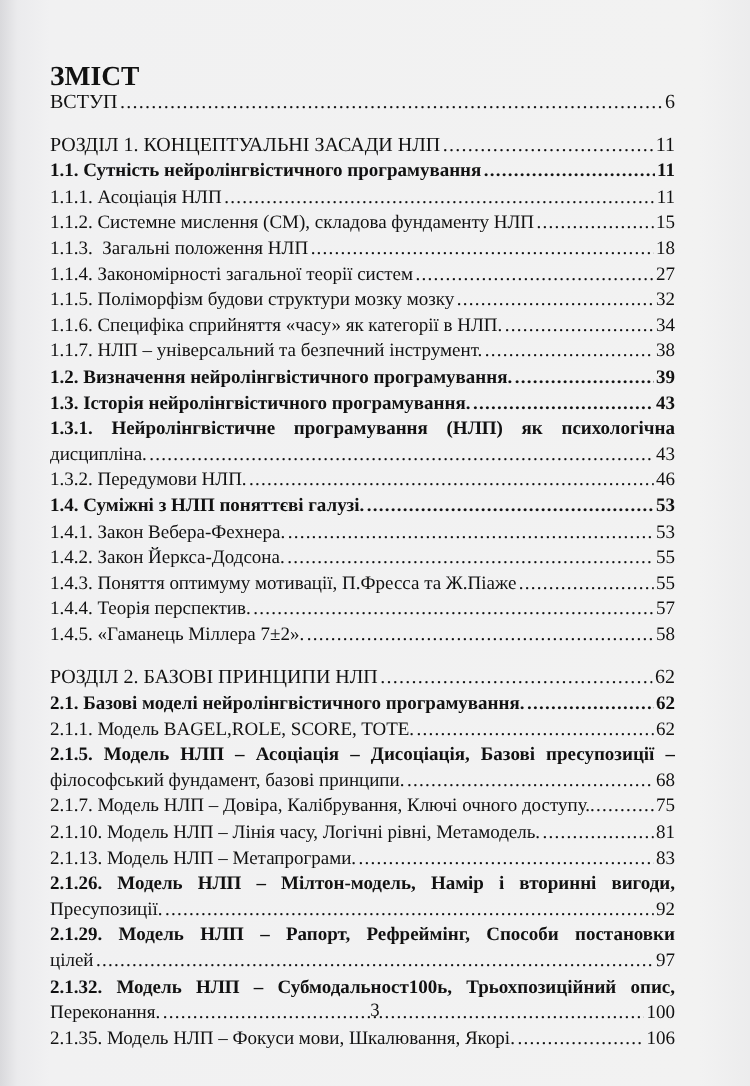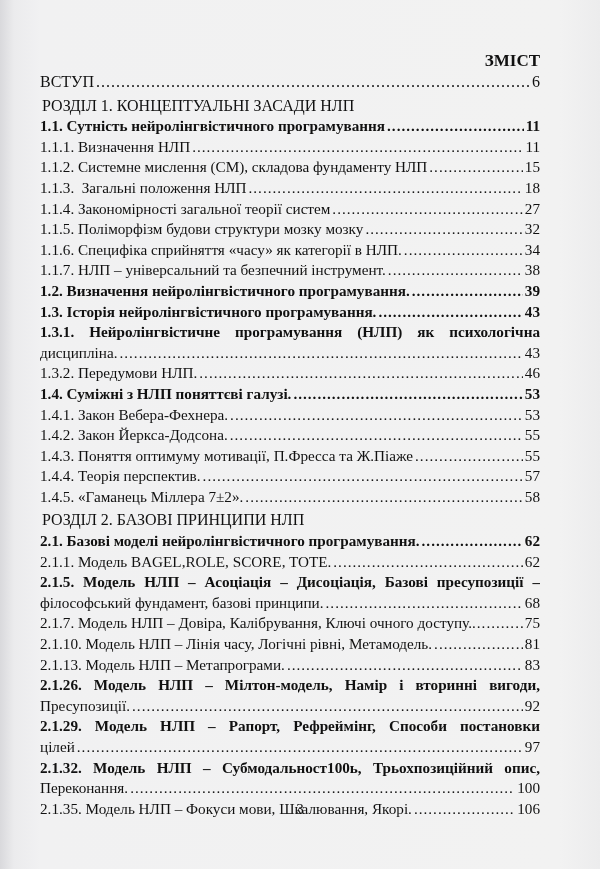--- a/index.html
+++ b/index.html
@@ -7,32 +7,32 @@
     width: 600px; height: 869px; overflow: hidden;
     background: linear-gradient(to right, #d9d9dc 0px, #ebebed 14px, #f1f1f2 40px, #f2f2f2 560px, #ececed 600px);
     font-family: "Liberation Serif", "DejaVu Serif", serif;
     color: #111;
     position: relative;
   }
   .page {
     position: absolute; left: 40px; top: 50px; width: 500px;
   }
   .title {
-    text-align: right; font-weight: bold; font-size: 17px;
+    text-align: left; font-weight: bold; font-size: 22px;
     height: 22px; line-height: 22px; margin-bottom: 0;
   }
   .toc { list-style: none; margin: 0; padding: 0; }
   .row {
     display: flex; align-items: baseline;
     font-size: 15.2px; line-height: 20.6px; height: 20.6px;
     white-space: nowrap; overflow: hidden;
   }
   .row.bold { font-weight: bold; }
   .row.chapter { font-weight: normal; font-size: 16px; }
-  .row.gap { margin-top: 3px; flex-direction: column; }
+  .row.gap { margin-top: 14px; }
   .row .label { flex: 0 0 auto; }
   .row .dots {
     flex: 1 1 auto; overflow: hidden; margin: 0 2px;
     letter-spacing: 1px;
   }
   .row .dots::before {
     content: "....................................................................................................................................................................................................................";
   }
   .row .page-num { flex: 0 0 auto; }
   .wrap {
@@ -65,21 +65,21 @@
       <span class="label">РОЗДІЛ 1. КОНЦЕПТУАЛЬНІ ЗАСАДИ НЛП</span>
       <span class="dots"></span>
       <span class="page-num">11</span>
     </div>
     <div class="row bold">
       <span class="label">1.1. Сутність нейролінгвістичного програмування</span>
       <span class="dots"></span>
       <span class="page-num">11</span>
     </div>
     <div class="row">
-      <span class="label">1.1.1. Визначення НЛП</span>
+      <span class="label">1.1.1. Асоціація НЛП</span>
       <span class="dots"></span>
       <span class="page-num">11</span>
     </div>
     <div class="row">
       <span class="label">1.1.2. Системне мислення (СМ), складова фундаменту НЛП</span>
       <span class="dots"></span>
       <span class="page-num">15</span>
     </div>
     <div class="row">
       <span class="label" style="white-space:pre">1.1.3.  Загальні положення НЛП</span>

